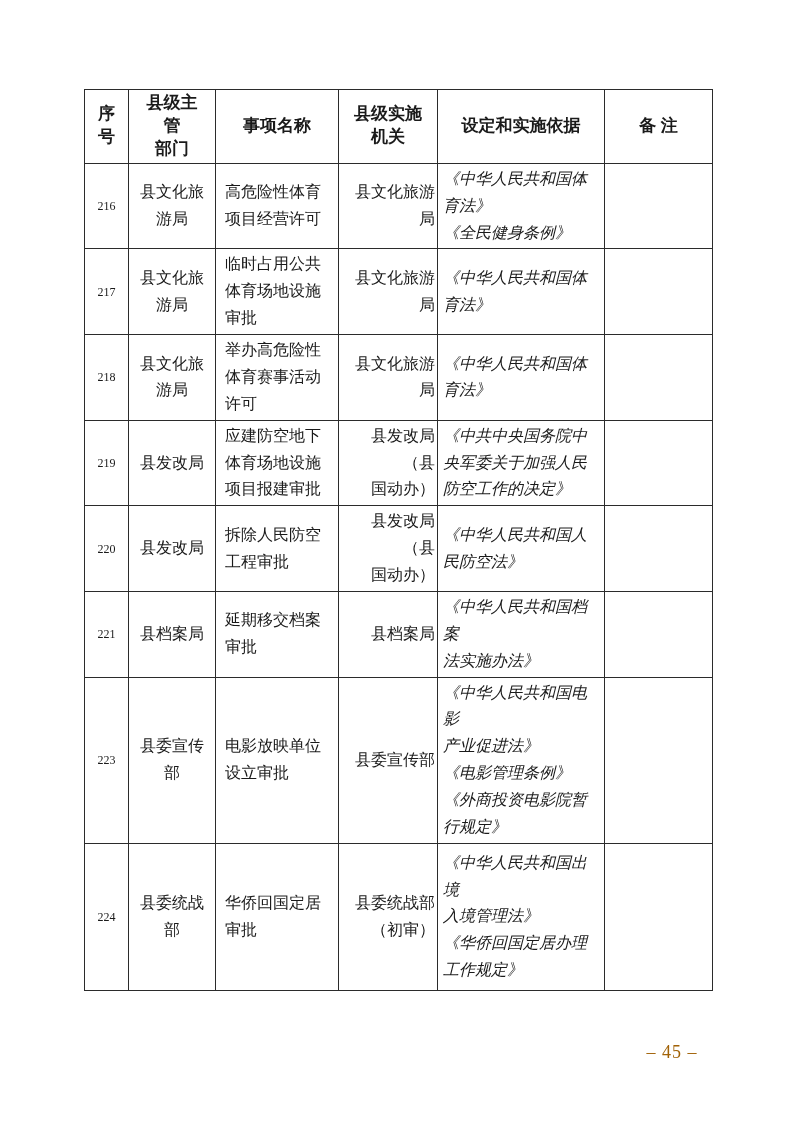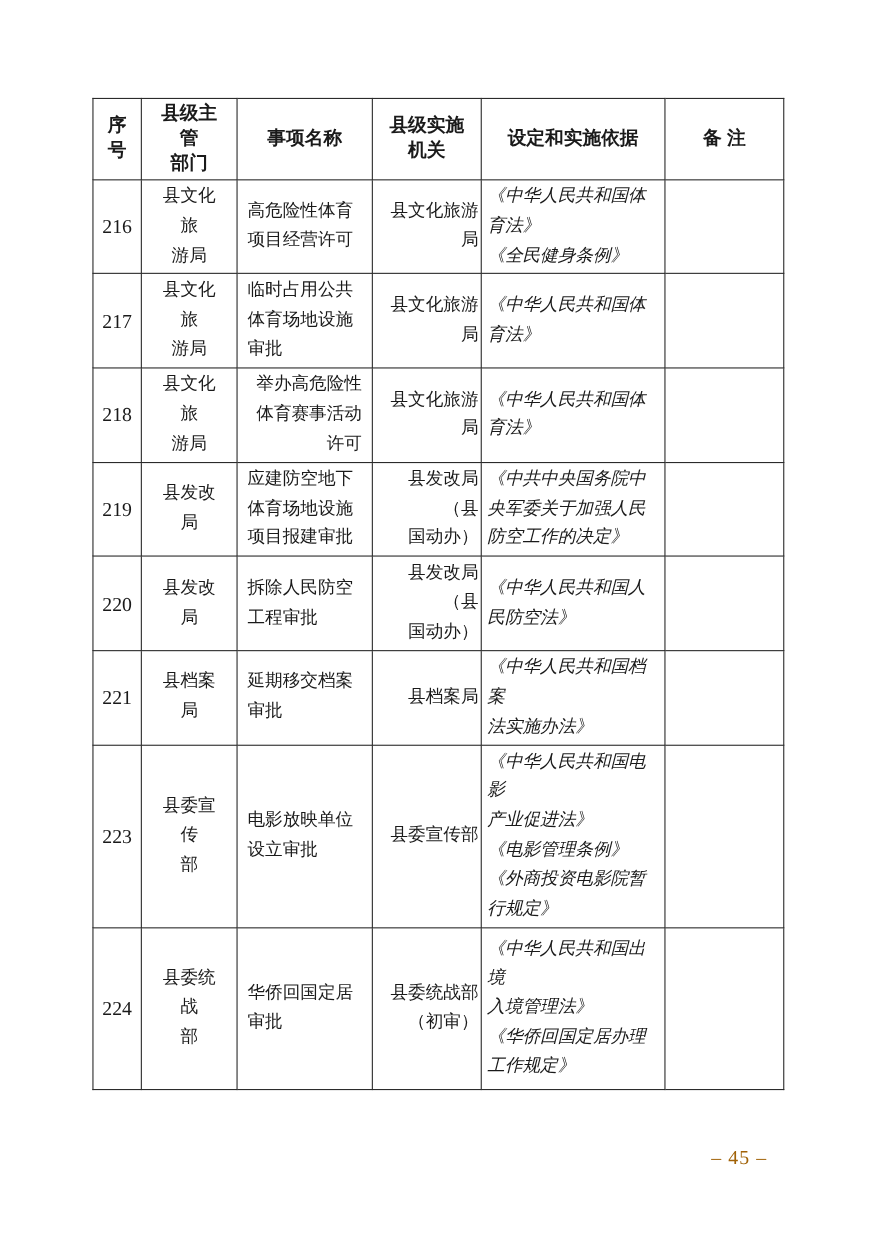--- a/index.html
+++ b/index.html
@@ -45,24 +45,24 @@
     font-size: 17px;
     line-height: 1.35;
     text-align: center;
     padding: 2px 2px;
   }
   .approval-table td {
     font-size: 16px;
     line-height: 1.68;
     padding: 2px 4px;
   }
-  td.no     { text-align: center; font-size: 18px; }
-  td.dept   { text-align: center; padding: 2px 19px; }
+  td.no     { text-align: center; font-size: 12px; }
+  td.dept   { text-align: center; padding: 2px 5px; }
   td.item   { text-align: left;   padding: 2px 9px; }
-  td.item.center { text-align: right; margin-top: 16px; }
+  td.item.center { text-align: left; margin-top: 16px; }
   td.agency { text-align: right; padding: 2px 2px; }
   td.basis  { text-align: left;   padding: 2px 4px 2px 5px; font-style: italic; }
   td.remark { }
 
   
   tbody tr:nth-child(1) { height: 80px; }
   tbody tr:nth-child(2) { height: 80px; }
   tbody tr:nth-child(3) { height: 81px; }
   tbody tr:nth-child(4) { height: 83px; }
   tbody tr:nth-child(5) { height: 80px; }

